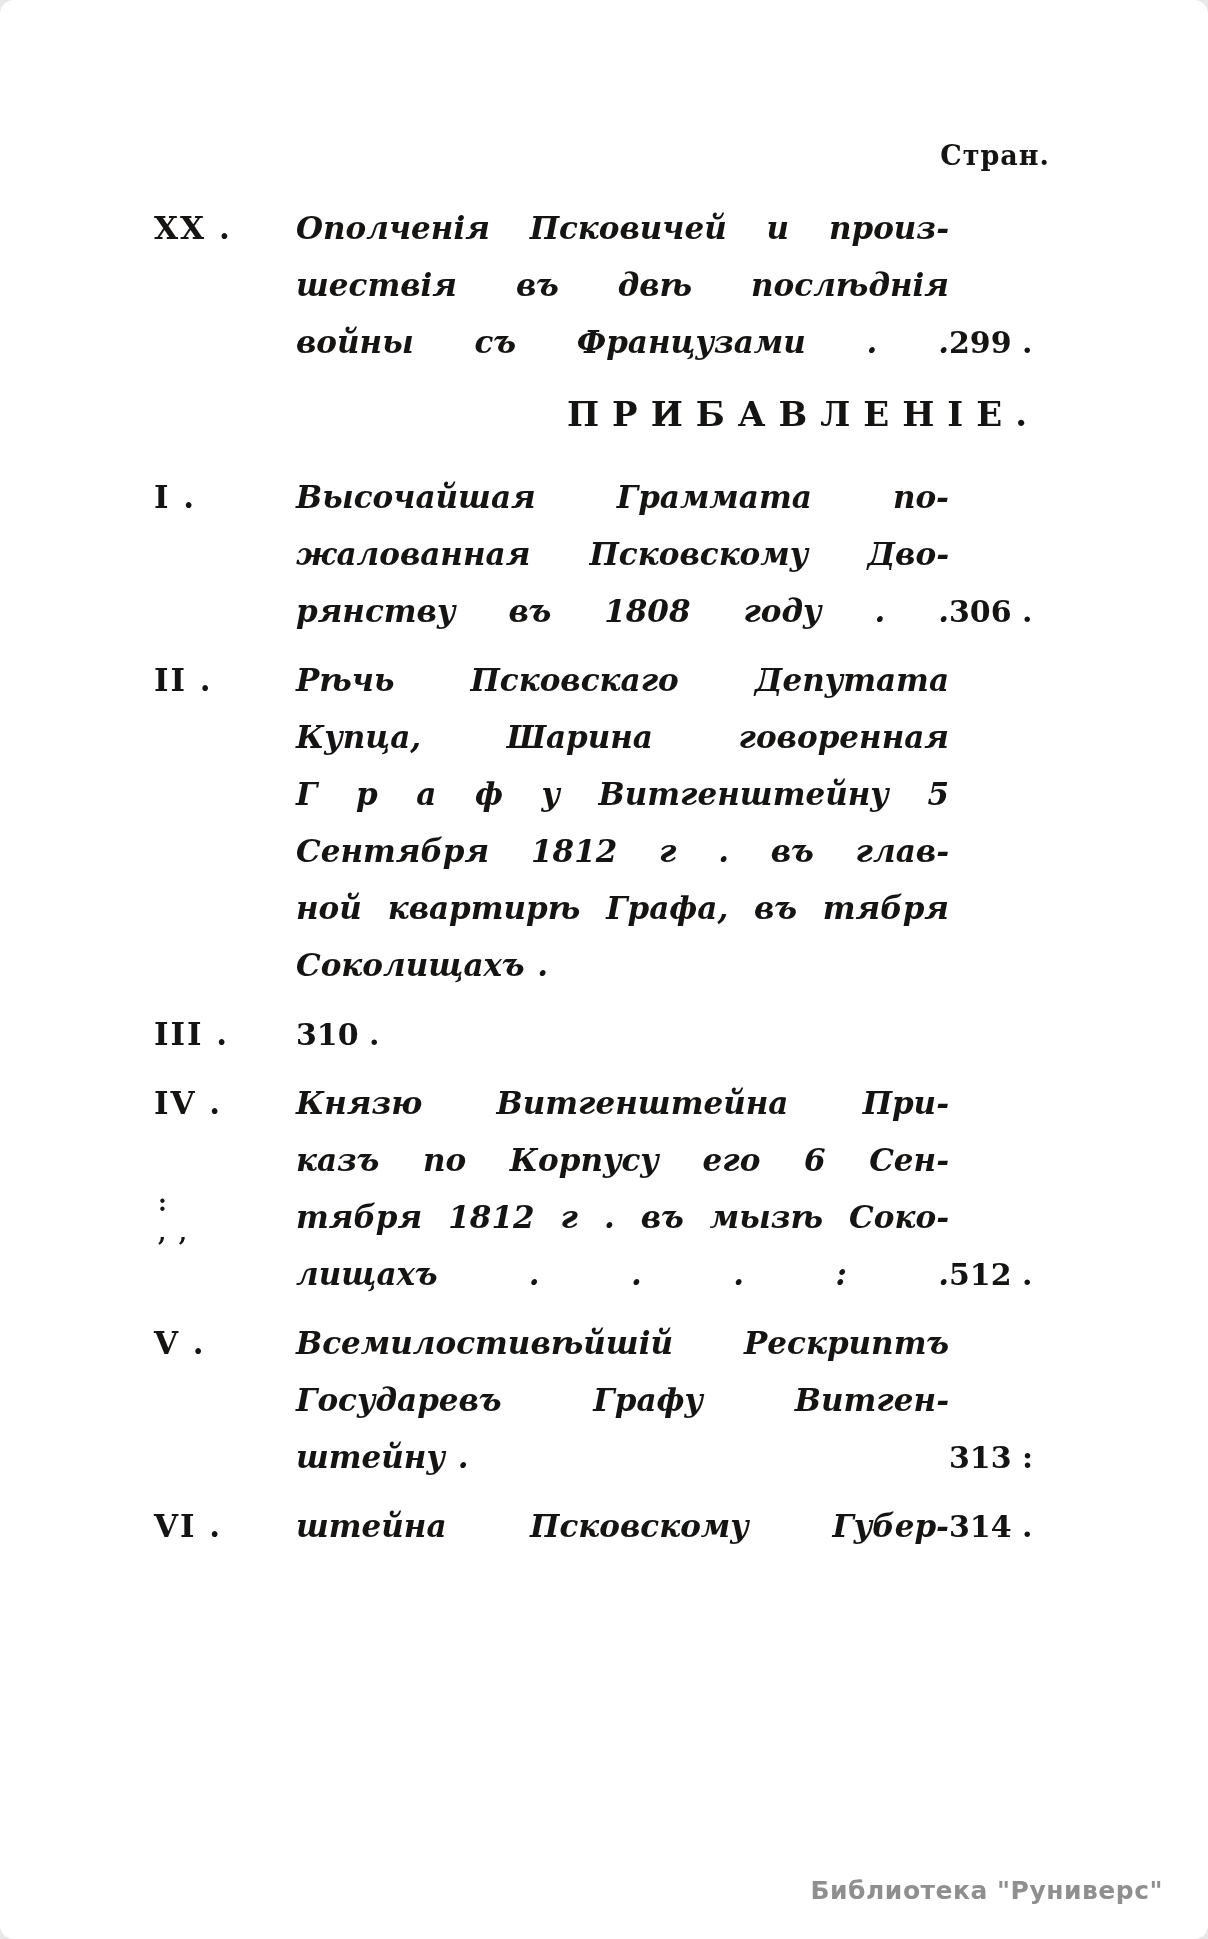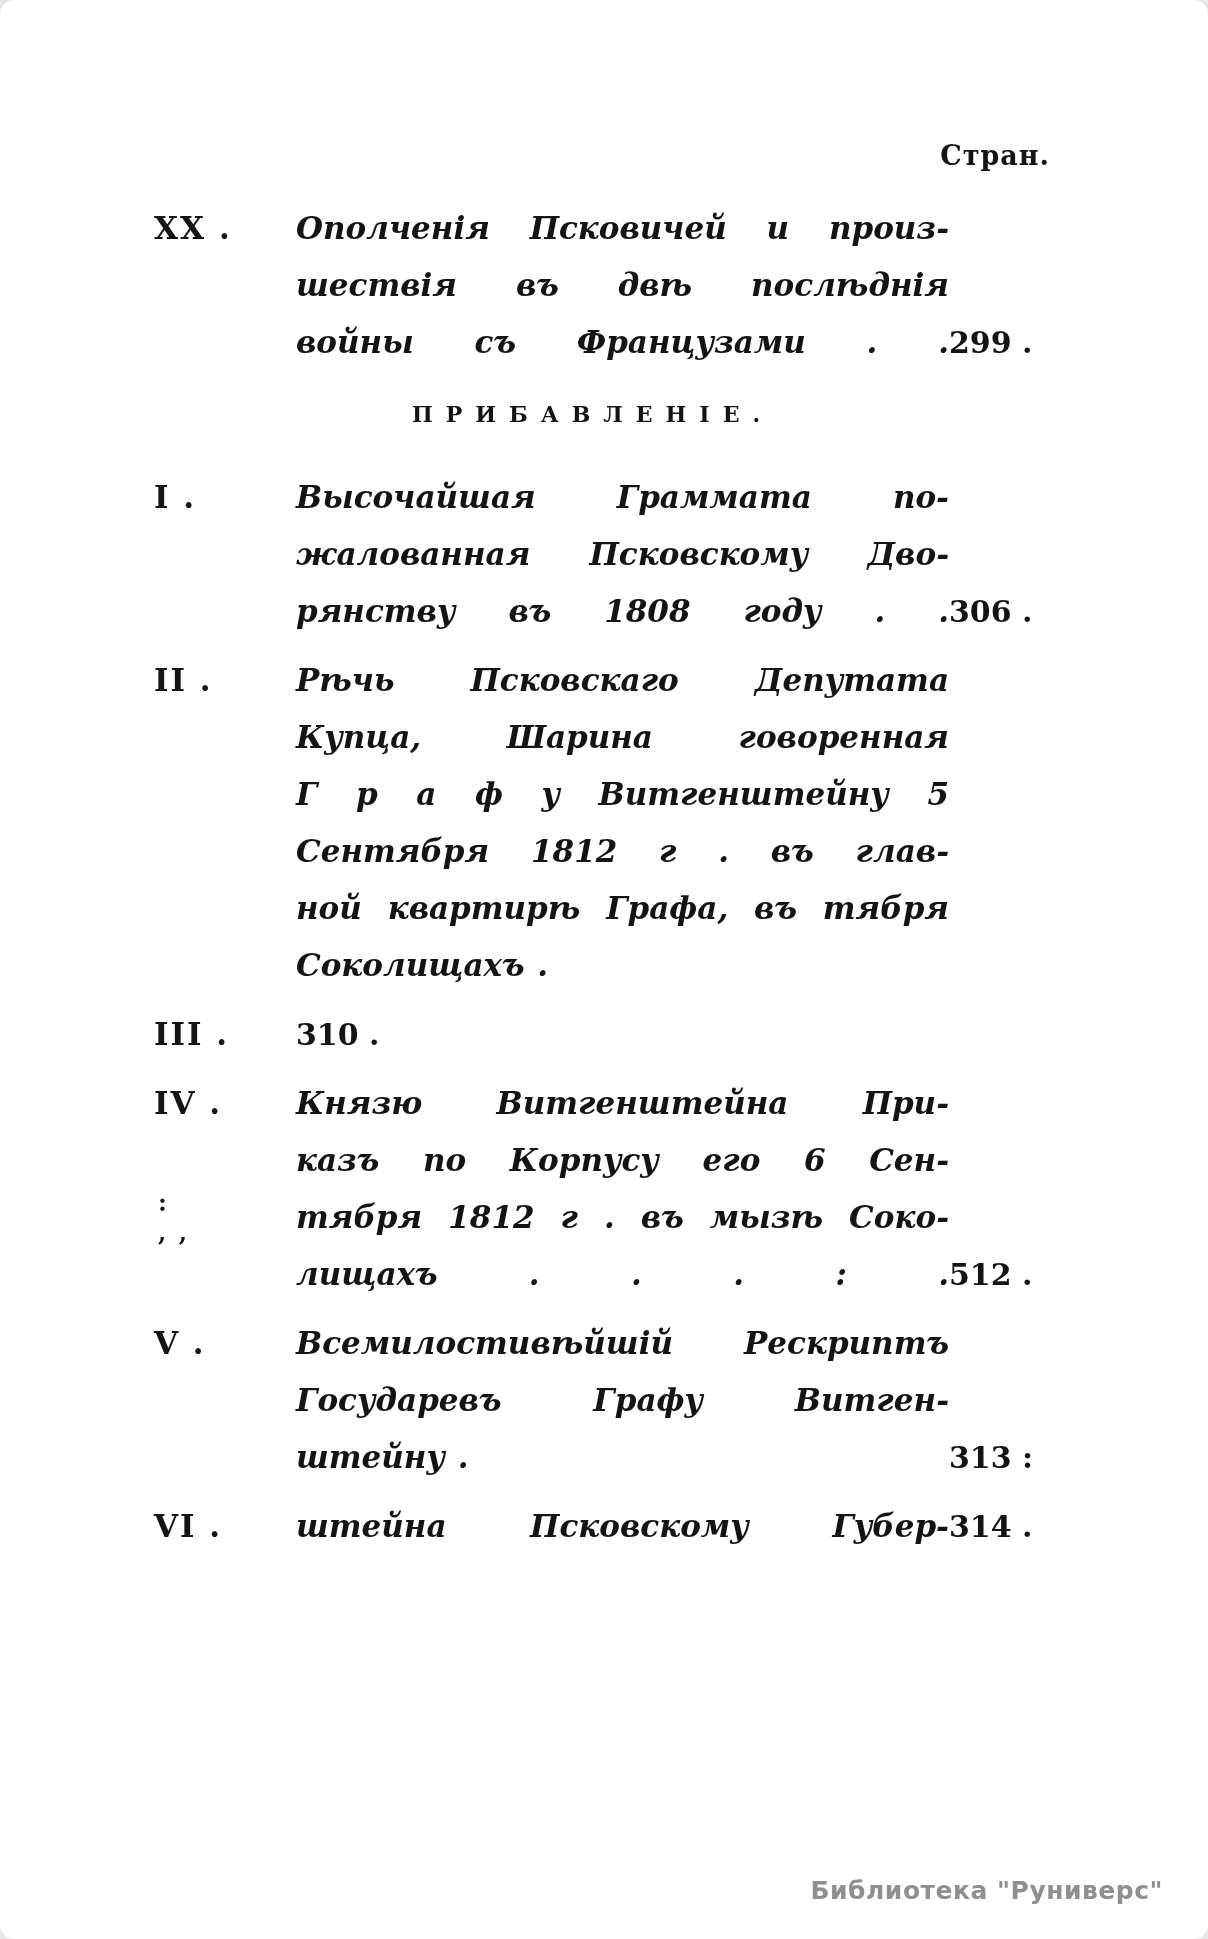--- a/index.html
+++ b/index.html
@@ -58,24 +58,24 @@
   }
   .line.flush { text-align-last: left; }
   .pagenum {
     align-self: end;
     text-align: left;
     font-size: 30px;
     line-height: 57px;
     white-space: nowrap;
   }
   .section-heading {
-    font-size: 22px;
+    font-size: 34px;
     line-height: 58px;
     letter-spacing: 13px;
-    text-align: center;
+    text-align: right;
     margin: 14px 0 26px 0;
   }
   .footer-watermark {
     position: absolute;
     top: 1876px;
     right: 45px;
     font-family: "DejaVu Sans", "Liberation Sans", sans-serif;
     font-weight: 600;
     font-size: 25px;
     color: #8f8f8f;

